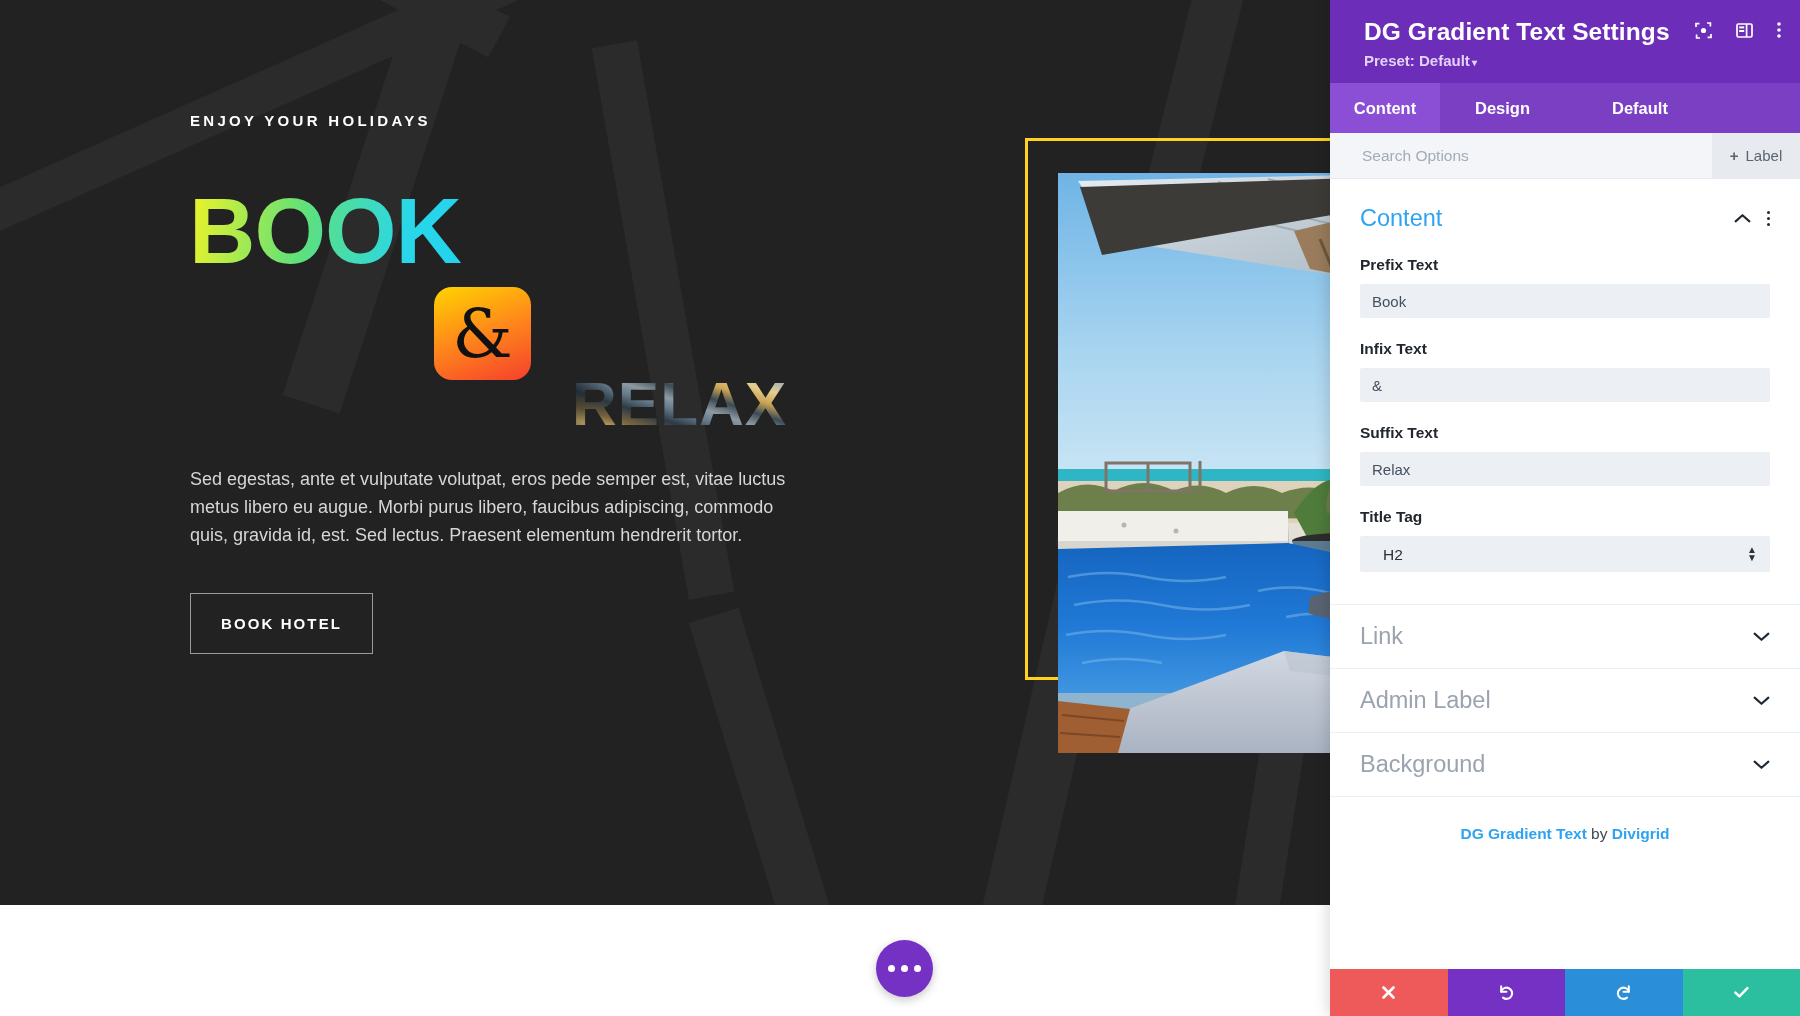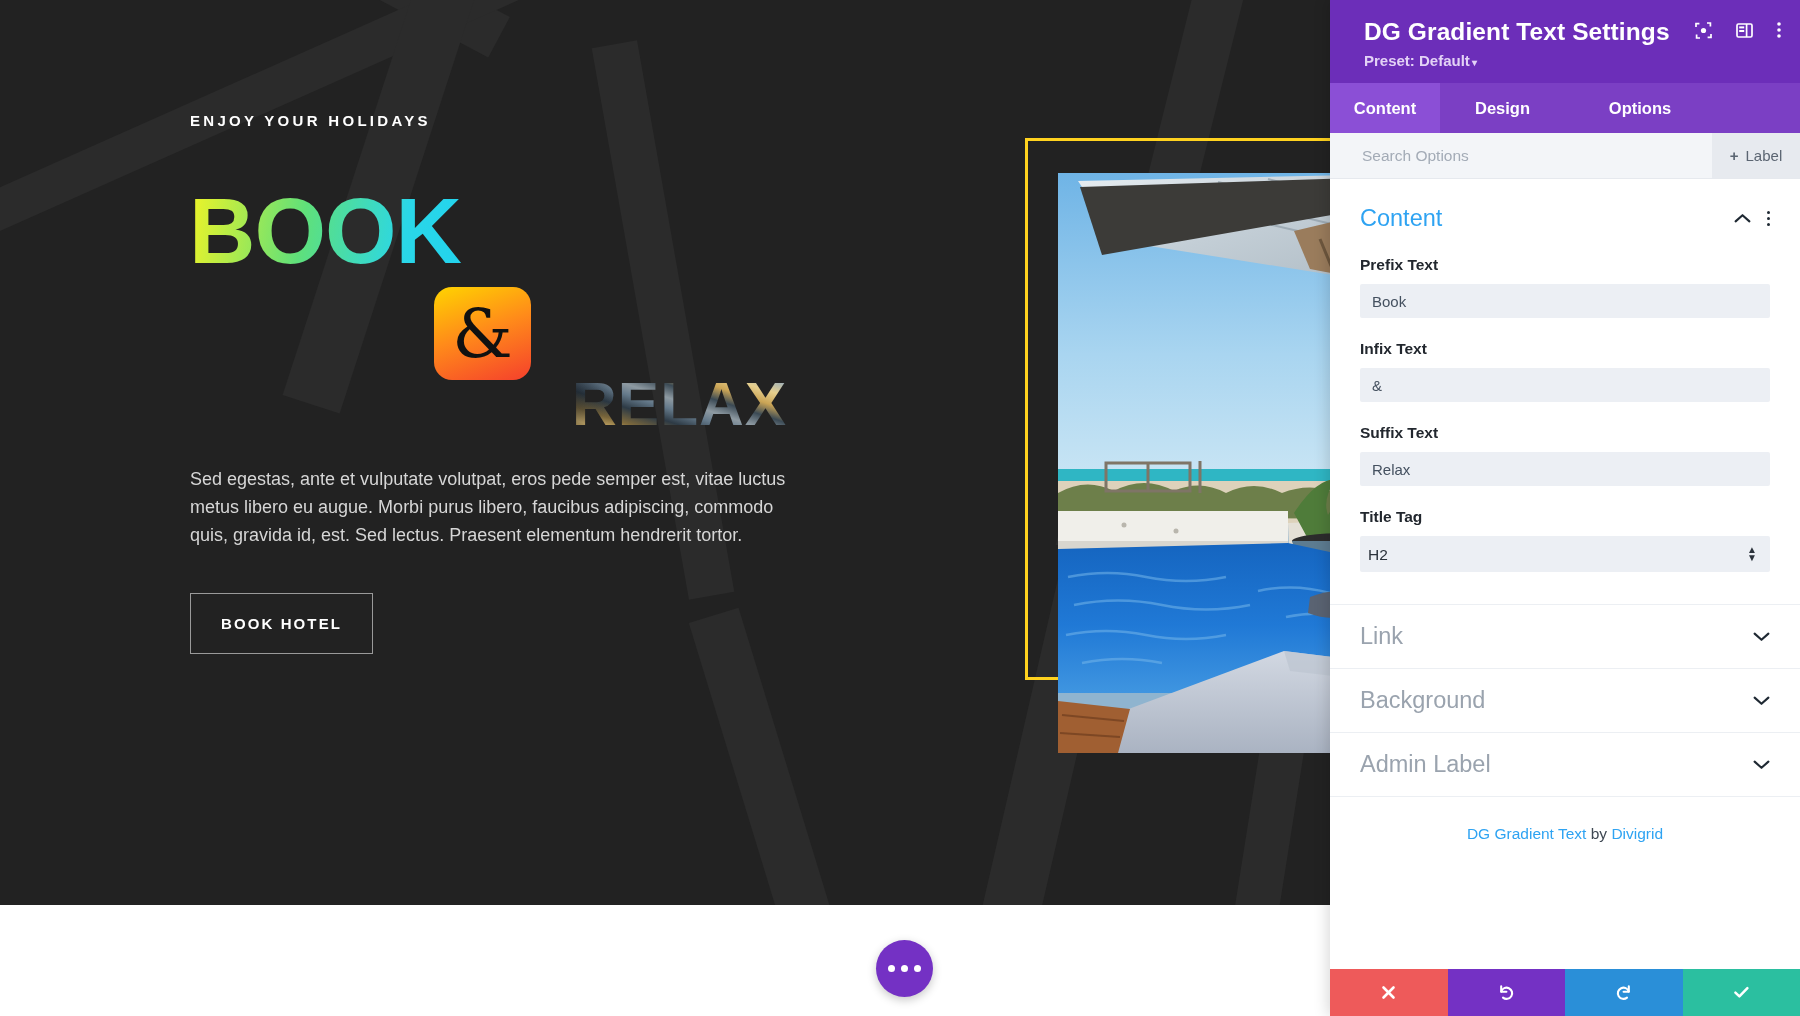--- a/index.html
+++ b/index.html
@@ -351,21 +351,21 @@
     font-family: "Liberation Sans", sans-serif;
   }
   .field-select-wrap { position: relative; }
   .field-select {
     width: 100%;
     height: 36px;
     background: #eceff4;
     border: 0;
     outline: none;
     border-radius: 2px;
-    padding: 0 8px;
+    padding: 0 23px;
     font-size: 15.5px;
     color: #2b323b;
     appearance: none;
     -webkit-appearance: none;
     font-family: "Liberation Sans", sans-serif;
     cursor: pointer;
   }
   .select-arrows {
     position: absolute;
     right: 13px;
@@ -394,21 +394,21 @@
     font-size: 23.5px;
   }
 
   #panel-credit {
     border-top: 1px solid #eceff3;
     text-align: center;
     padding: 28px 10px 0 10px;
     font-size: 15.5px;
     color: #3f4853;
   }
-  #panel-credit a { color: #2ea3f2; font-weight: normal; text-decoration: none; cursor: pointer; }
+  #panel-credit a { color: #2ea3f2; font-weight: bold; text-decoration: none; cursor: pointer; }
 
   #panel-footer {
     display: flex;
     height: 47px;
     flex-shrink: 0;
   }
   .fbtn {
     flex: 1;
     display: flex;
     align-items: center;
@@ -598,21 +598,21 @@
             <circle cx="3" cy="10" r="1.8" fill="#ffffff"></circle>
             <circle cx="3" cy="16" r="1.8" fill="#ffffff"></circle>
           </svg>
         </span>
       </div>
     </div>
 
     <div id="panel-tabs">
       <div class="ptab tab-content">Content</div>
       <div class="ptab tab-design">Design</div>
-      <div class="ptab tab-advanced">Options</div>
+      <div class="ptab tab-advanced">Default</div>
     </div>
 
     <div id="search-row">
       <input id="search-input" type="text" placeholder="Search Options" style="">
       <div id="filter-btn">
         <span class="plus">+</span>
         <span>Label</span>
       </div>
     </div>
 
@@ -665,37 +665,37 @@
       <div class="section-collapsed">
         <span class="stitle">Link</span>
         <span class="chev">
           <svg width="17" height="11" viewBox="0 0 17 11" fill="none" stroke="#1f2933" stroke-width="2.1" stroke-linecap="round" stroke-linejoin="round">
             <path d="M1.6 2.6 L8.5 8.8 L15.4 2.6"></path>
           </svg>
         </span>
       </div>
 
       <div class="section-collapsed">
+        <span class="stitle">Admin Label</span>
+        <span class="chev">
+          <svg width="17" height="11" viewBox="0 0 17 11" fill="none" stroke="#1f2933" stroke-width="2.1" stroke-linecap="round" stroke-linejoin="round">
+            <path d="M1.6 2.6 L8.5 8.8 L15.4 2.6"></path>
+          </svg>
+        </span>
+      </div>
+
+      <div class="section-collapsed">
         <span class="stitle">Background</span>
         <span class="chev">
           <svg width="17" height="11" viewBox="0 0 17 11" fill="none" stroke="#1f2933" stroke-width="2.1" stroke-linecap="round" stroke-linejoin="round">
             <path d="M1.6 2.6 L8.5 8.8 L15.4 2.6"></path>
           </svg>
         </span>
       </div>
 
-      <div class="section-collapsed">
-        <span class="stitle">Admin Label</span>
-        <span class="chev">
-          <svg width="17" height="11" viewBox="0 0 17 11" fill="none" stroke="#1f2933" stroke-width="2.1" stroke-linecap="round" stroke-linejoin="round">
-            <path d="M1.6 2.6 L8.5 8.8 L15.4 2.6"></path>
-          </svg>
-        </span>
-      </div>
-
       <div id="panel-credit">
         <a>DG Gradient Text</a><span> by </span><a>Divigrid</a>
       </div>
     </div>
 
     <div id="panel-footer">
       <div class="fbtn cancel">
         <svg width="17" height="17" viewBox="0 0 17 17" stroke="#ffffff" stroke-width="2.6" stroke-linecap="round">
           <line x1="3.5" y1="3.5" x2="13.5" y2="13.5"></line>
           <line x1="13.5" y1="3.5" x2="3.5" y2="13.5"></line>

